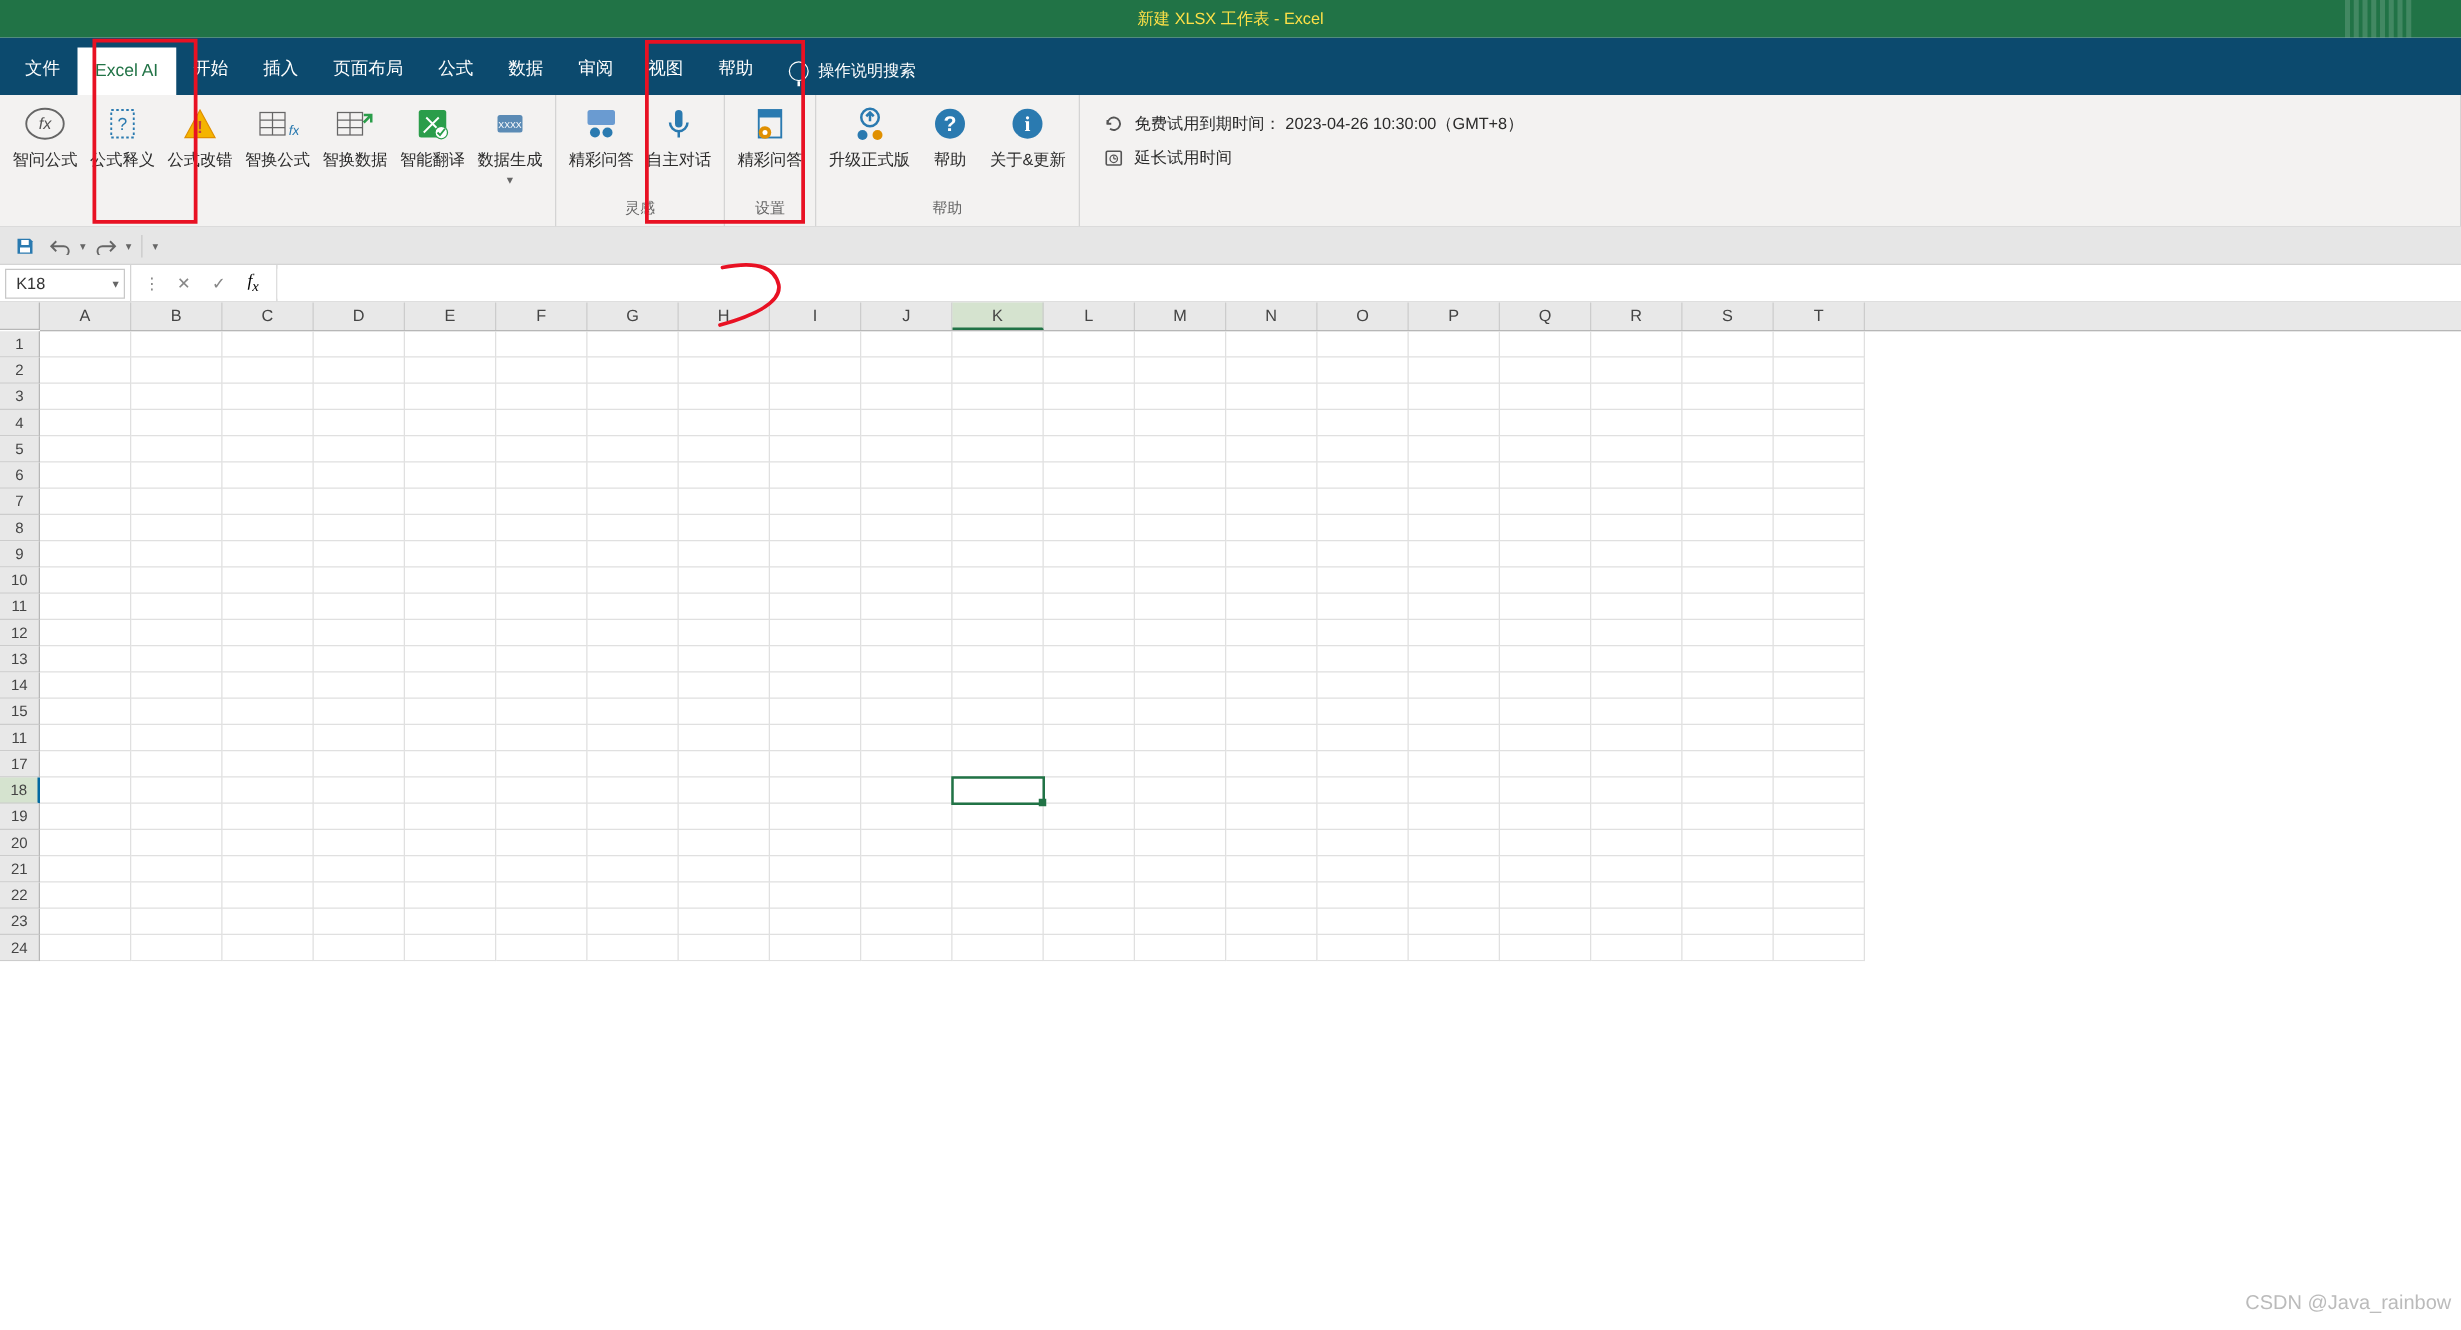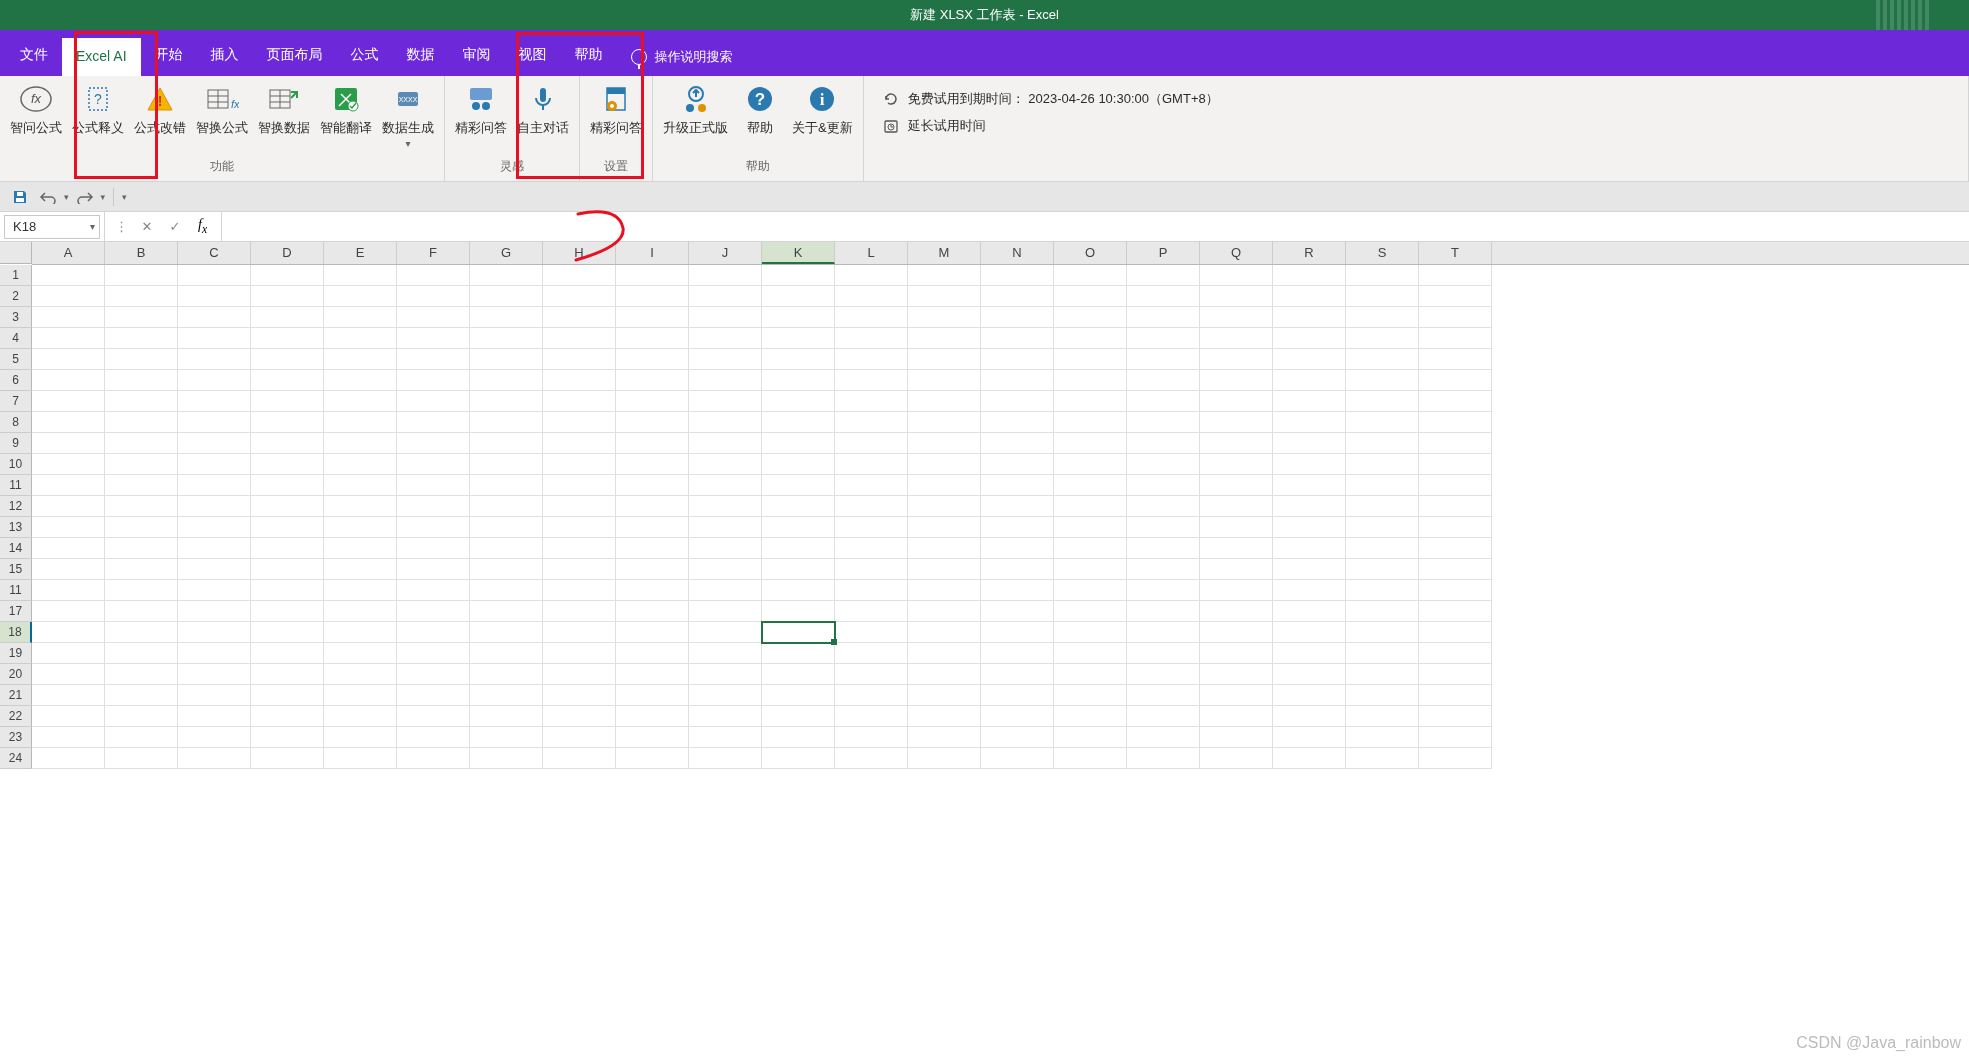--- a/index.html
+++ b/index.html
@@ -1,25 +1,25 @@
 <!DOCTYPE html>
 <html><head>
 <meta charset="utf-8">
 <style>
 * { margin: 0; padding: 0; box-sizing: border-box; }
 body { font-family: "Microsoft YaHei", "Segoe UI", sans-serif; font-size: 13px; background: #fff; overflow: hidden; width: 1969px; }
 
 
-.titlebar { background: #217346; color: #ffffff; height: 30px; display: flex; align-items: center; justify-content: center; position: relative; }
+.titlebar { background: #217346; color: #fde047; height: 30px; display: flex; align-items: center; justify-content: center; position: relative; }
 .titlebar .title { font-size: 13px; }
 .titlebar .stripes { position: absolute; right: 40px; top: 0; height: 30px; display: flex; gap: 3px; opacity: 0.15; }
 .titlebar .stripes span { width: 4px; height: 30px; background: #fff; display: inline-block; }
 
 
-.tabstrip { background: #6d28d9; display: flex; align-items: flex-end; height: 46px; padding-left: 6px; }
+.tabstrip { background: #0c4a6e; display: flex; align-items: flex-end; height: 46px; padding-left: 6px; }
 .tabstrip .tab { color: #fff; padding: 10px 14px 12px 14px; cursor: pointer; font-size: 14px; }
 .tabstrip .tab.active { background: #fff; color: #217346; }
 .tabstrip .help-search { display: flex; align-items: center; gap: 8px; color: #fff; padding: 10px 14px; }
 .tabstrip .help-search .bulb { width: 16px; height: 16px; border: 1.5px solid #fff; border-radius: 50%; position: relative; }
 .tabstrip .help-search .bulb::after { content:''; position:absolute; left:50%; bottom:-5px; transform:translateX(-50%); width:2px; height:4px; background:#fff; }
 
 
 .ribbon { background: #f3f2f1; border-bottom: 1px solid #d4d4d4; display: flex; align-items: stretch; height: 106px; }
 .rgroup { border-right: 1px solid #d4d4d4; display: flex; flex-direction: column; justify-content: space-between; padding: 4px 6px 0 6px; }
 .rgroup .btns { display: flex; gap: 2px; align-items: flex-start; }
@@ -174,21 +174,20 @@
         <div class="icon">
           <svg width="30" height="30" viewBox="0 0 30 30">
               <rect x="5" y="8" width="20" height="14" rx="2" fill="#5b8bb5"></rect>
               <text x="15" y="18" text-anchor="middle" font-size="7" fill="#fff">XXXX</text>
             </svg>
         </div>
         <span class="label">数据生成</span>
         <span class="caret">▾</span>
       </div>
     </div>
-    <div class="glabel">功能</div>
   </div>
 
   <div class="rgroup">
     <div class="btns">
       <div class="rbtn">
         <div class="icon">
           <svg width="34" height="30" viewBox="0 0 34 30">
               <rect x="6" y="4" width="22" height="12" rx="2" fill="#6a9bd1"></rect>
               <circle cx="12" cy="22" r="4" fill="#2a7ab0"></circle>
               <circle cx="22" cy="22" r="4" fill="#2a7ab0"></circle>

